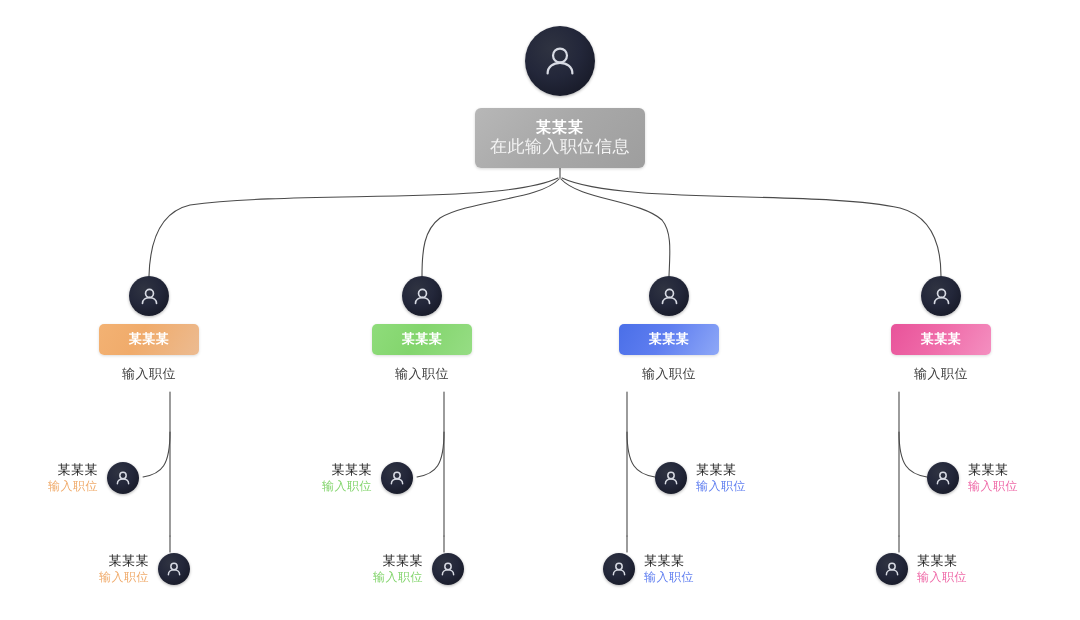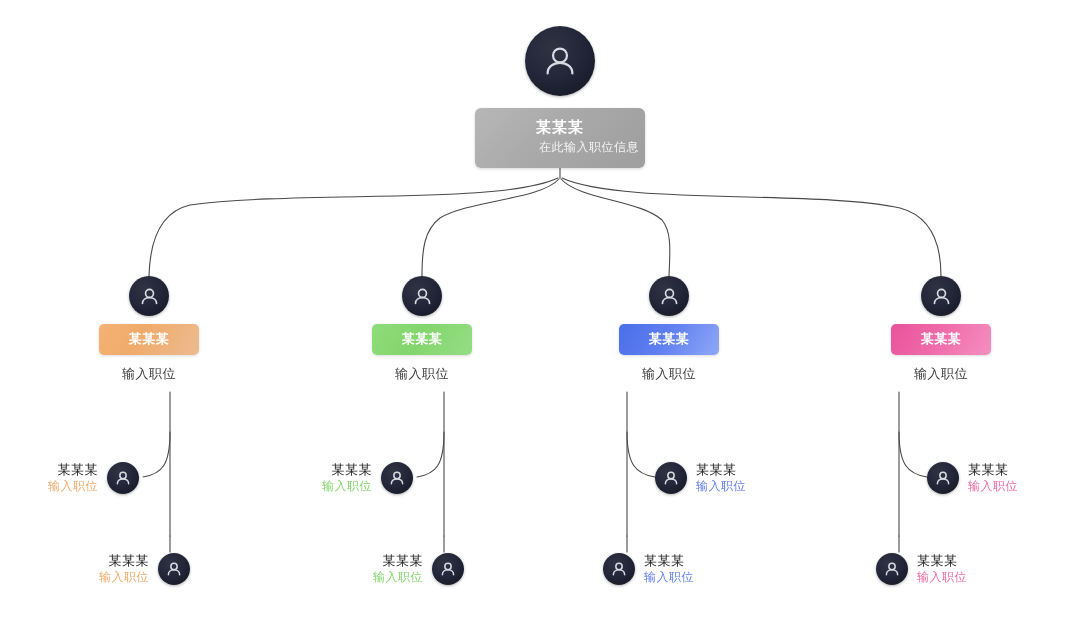--- a/index.html
+++ b/index.html
@@ -75,24 +75,23 @@
   }
   .root-name {
     color: #ffffff;
     font-size: 15px;
     font-weight: bold;
     line-height: 20px;
     letter-spacing: 1px;
   }
   .root-title {
     color: #f4f4f4;
-    font-size: 12px;
+    font-size: 17px;
     line-height: 20px;
     letter-spacing: 0.5px;
-    text-align: right;
   }
 
   
   .dept-node {
     position: absolute;
     width: 200px;
     margin-left: -100px;
     display: flex;
     flex-direction: column;
     align-items: center;

